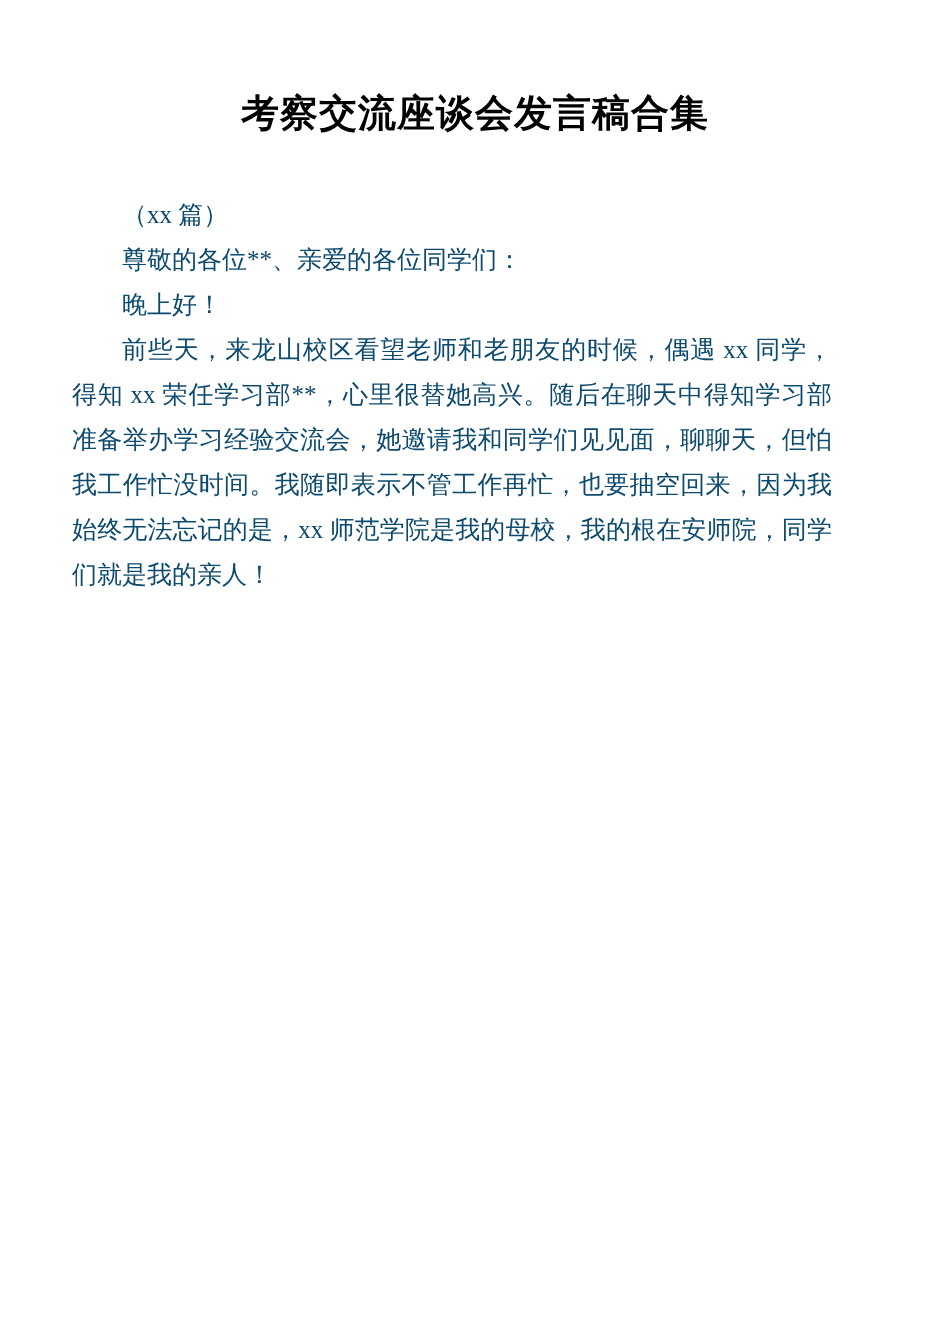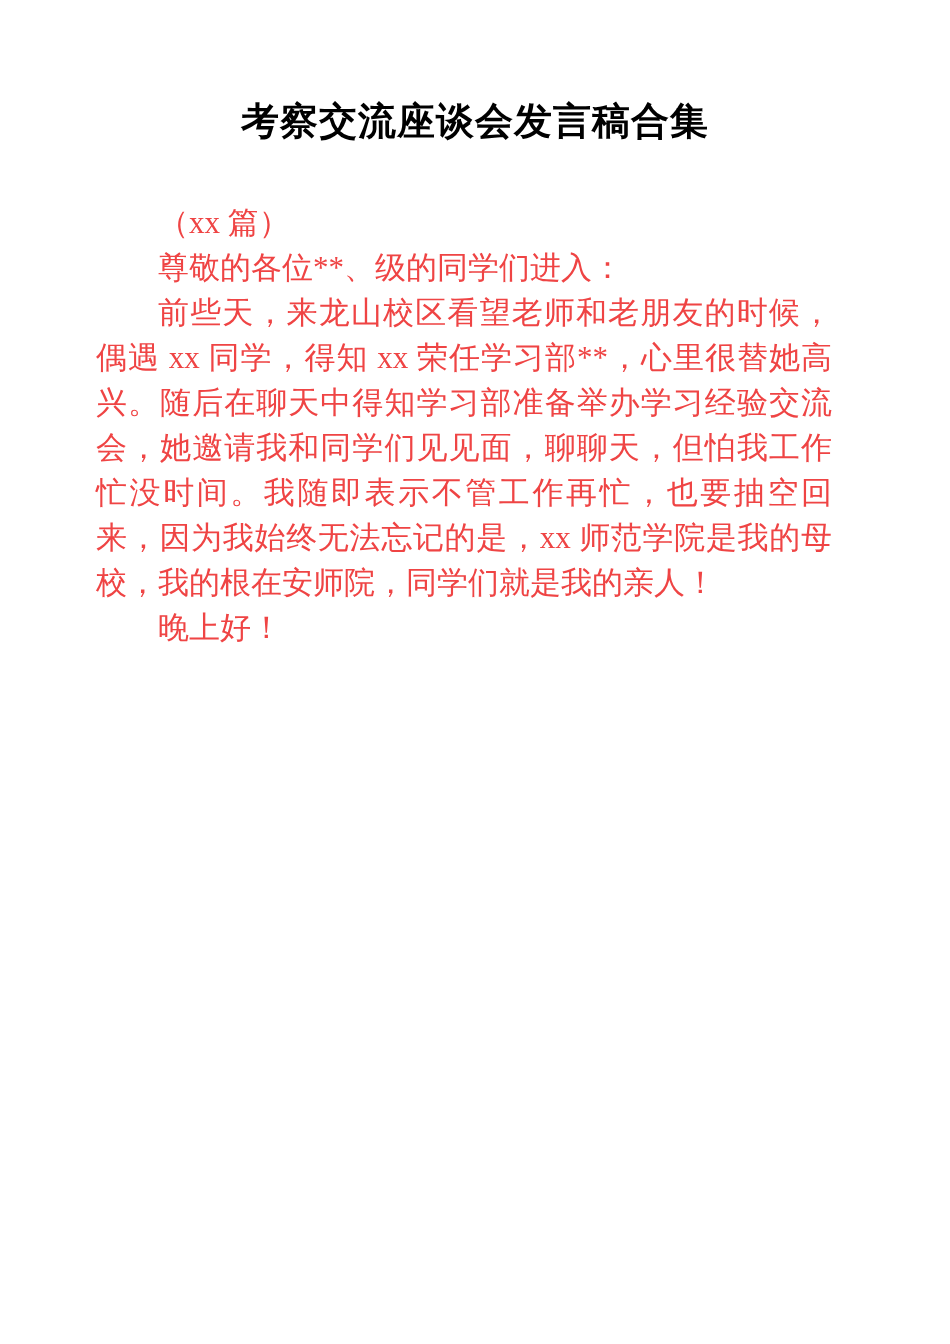--- a/index.html
+++ b/index.html
@@ -10,50 +10,50 @@
   .page {
     position: relative;
     width: 950px;
     height: 1344px;
     background: #ffffff;
     color: #000000;
     overflow: hidden;
     font-family: "Liberation Serif", "DejaVu Serif", serif;
   }
   .doc-title {
-    margin: 16px;
+    margin: 8px;
     padding-top: 76px;
     text-align: center;
     font-size: 38px;
     line-height: 58px;
     font-weight: 700;
     letter-spacing: 1px;
     color: #000000;
   }
   .doc-body {
     margin-top: 50px;
-    padding-left: 96px;
+    padding-left: 72px;
     padding-right: 118px;
-    font-size: 31px;
+    font-size: 25px;
     line-height: 45px;
     text-align: justify;
-    color: #ef4444;
+    color: #0c4a6e;
   }
   .doc-body p {
     margin: 0;
     padding: 0;
     text-indent: 2em;
     word-break: break-all;
   }
 </style>
 </head>
 <body>
 
 <div class="page">
   <h1 class="doc-title">考察交流座谈会发言稿合集</h1>
 
   <div class="doc-body">
     <p>（xx 篇）</p>
-    <p>尊敬的各位**、级的同学们进入：</p>
+    <p>尊敬的各位**、亲爱的各位同学们：</p>
+    <p>晚上好！</p>
     <p>前些天，来龙山校区看望老师和老朋友的时候，偶遇 xx 同学，得知 xx 荣任学习部**，心里很替她高兴。随后在聊天中得知学习部准备举办学习经验交流会，她邀请我和同学们见见面，聊聊天，但怕我工作忙没时间。我随即表示不管工作再忙，也要抽空回来，因为我始终无法忘记的是，xx 师范学院是我的母校，我的根在安师院，同学们就是我的亲人！</p>
-    <p>晚上好！</p>
   </div>
 </div>
 
 </body></html>

